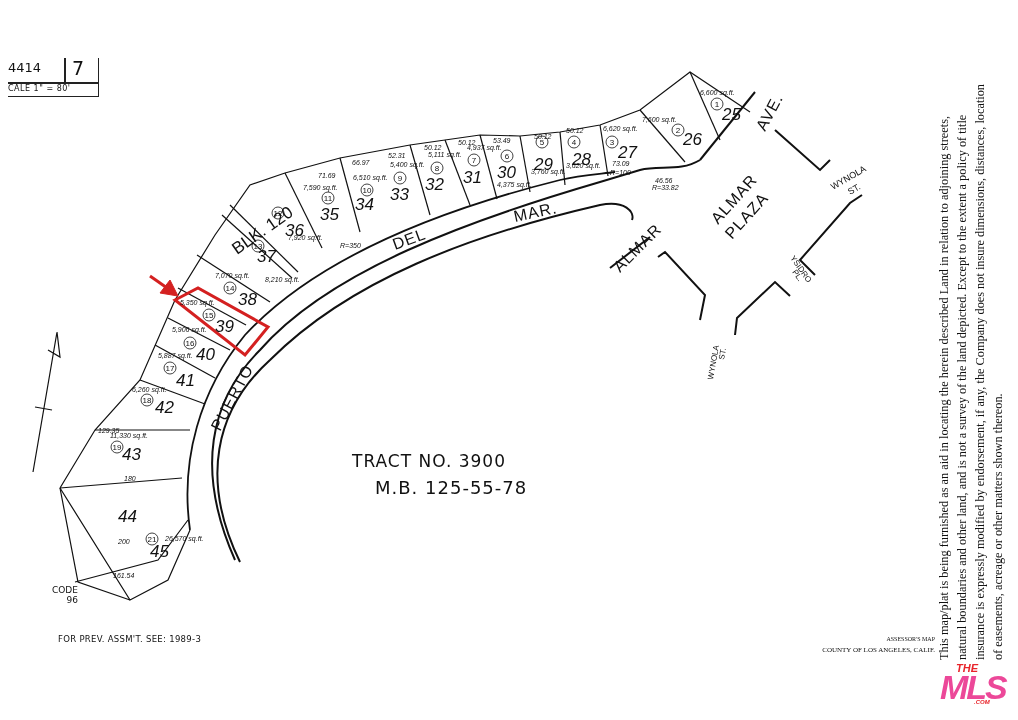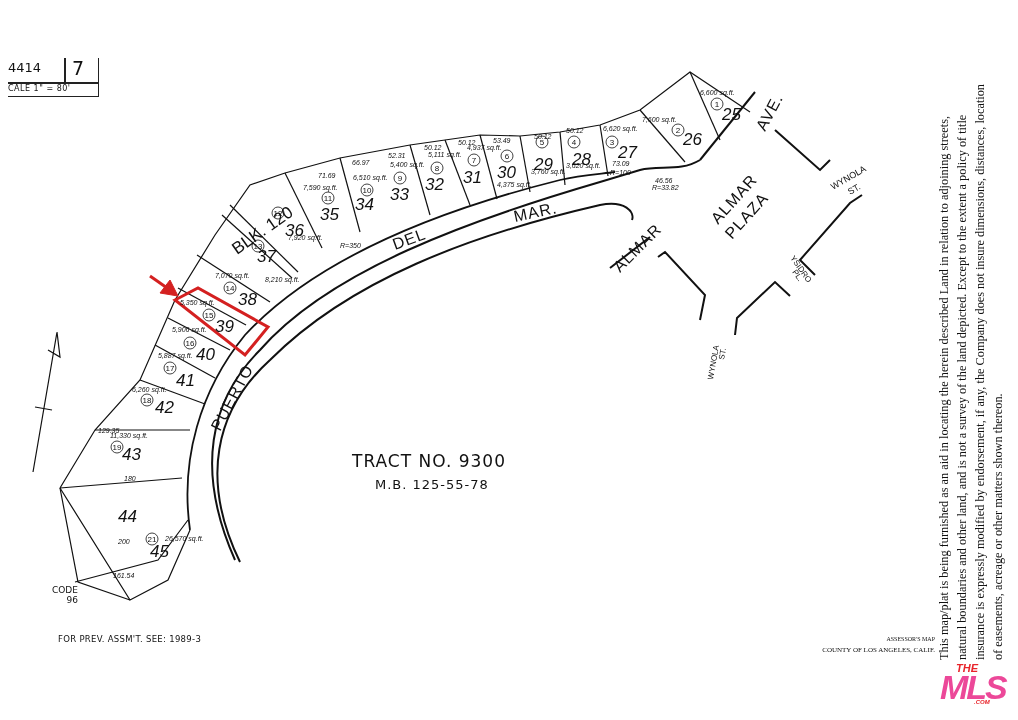--- a/index.html
+++ b/index.html
@@ -12,21 +12,21 @@
     .street{font-size:16px;letter-spacing:1px;}
     .disclaimer{position:absolute;left:935px;top:80px;width:80px;height:580px;}
     .disc-inner{position:absolute;left:0;top:580px;transform-origin:0 0;transform:rotate(-90deg);width:580px;font-family:"Liberation Serif",serif;font-size:12.3px;line-height:18px;color:#111;}
     .hdr-box{position:absolute;left:8px;top:58px;width:90px;height:38px;border-right:1.5px solid #222;border-bottom:1.5px solid #222;}
     .hdr-book{position:absolute;left:0;top:2px;font-family:"DejaVu Sans",sans-serif;font-size:13px;}
     .hdr-page{position:absolute;left:64px;top:-1px;font-size:19px;}
     .hdr-div{position:absolute;left:56px;top:0;width:1.5px;height:24px;background:#222;}
     .hdr-line{position:absolute;left:0;top:24px;width:90px;height:1.5px;background:#222;}
     .hdr-scale{position:absolute;left:0;top:26px;font-size:8px;letter-spacing:.5px;}
     .tract{position:absolute;left:352px;top:451px;font-size:17px;letter-spacing:1px;}
-    .mb{position:absolute;left:375px;top:477px;font-size:13px;letter-spacing:1px;}
+    .mb{position:absolute;left:375px;top:477px;font-size:18px;letter-spacing:1px;}
     .code{position:absolute;left:52px;top:585px;font-size:9px;text-align:right;line-height:10px;}
     .prev{position:absolute;left:58px;top:634px;font-size:8.5px;letter-spacing:.3px;}
     .assessor{position:absolute;left:800px;top:634px;font-family:Liberation Serif, serif;font-size:7px;text-align:right;width:135px;line-height:11px;}
     .assessor .t1{font-size:6px;}
     .mls{position:absolute;left:940px;top:662px;width:50px;height:45px;}
     .mls .the{position:absolute;left:8px;top:0;font-family:Liberation Sans, sans-serif;font-weight:bold;font-style:italic;font-size:11px;color:#e8242a;margin-left:8px;}
     .mls .big{position:absolute;left:0;top:6px;font-family:"Liberation Sans",sans-serif;font-weight:bold;font-style:italic;font-size:34px;color:#ec4899;letter-spacing:-2px;}
     .mls .com{position:absolute;left:34px;top:37px;font-family:"Liberation Sans",sans-serif;font-weight:bold;font-style:italic;font-size:6px;color:#e8242a;}
   </style>
 </head>
@@ -216,21 +216,21 @@
     <text x="113" y="578">161.54</text>
     <text x="98" y="433">129.35</text>
     <text x="610" y="175">R=100</text>
     <text x="612" y="166">73.09</text>
     <text x="652" y="190">R=33.82</text>
     <text x="655" y="183">46.56</text>
     <text x="340" y="248">R=350</text>
   </g>
 </svg>
 
-<div class="tract">TRACT NO. 9300</div>
+<div class="tract">TRACT NO. 3900</div>
 <div class="mb">M.B. 125-55-78</div>
 
 <div class="code">
   <div>CODE</div>
   <div>96</div>
 </div>
 
 <div class="prev">FOR PREV. ASSM'T. SEE: 1989-3</div>
 
 <div class="assessor">

